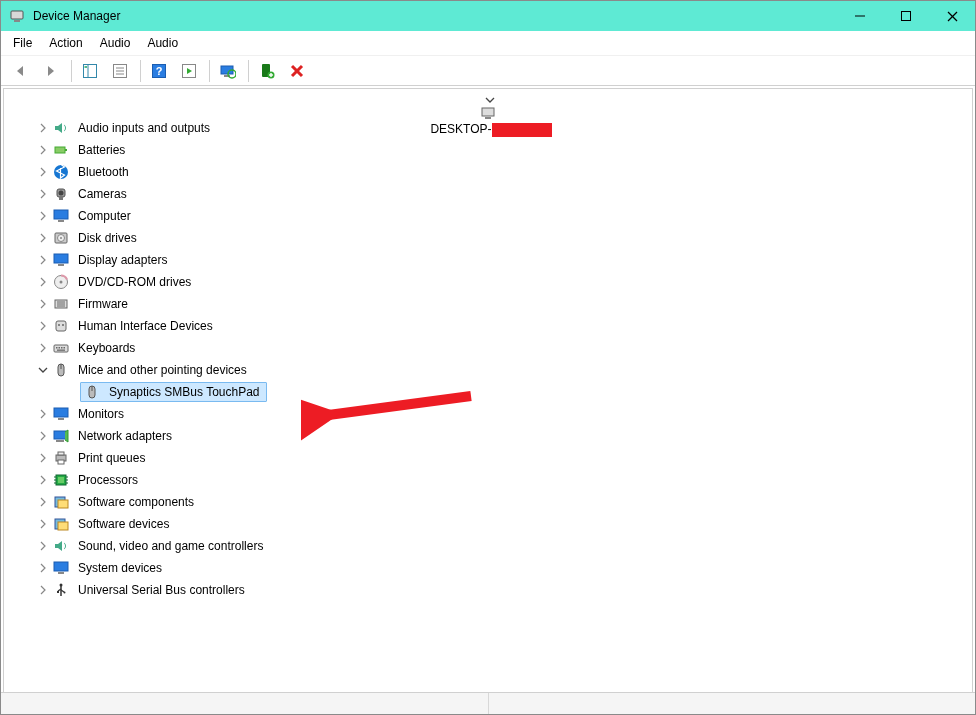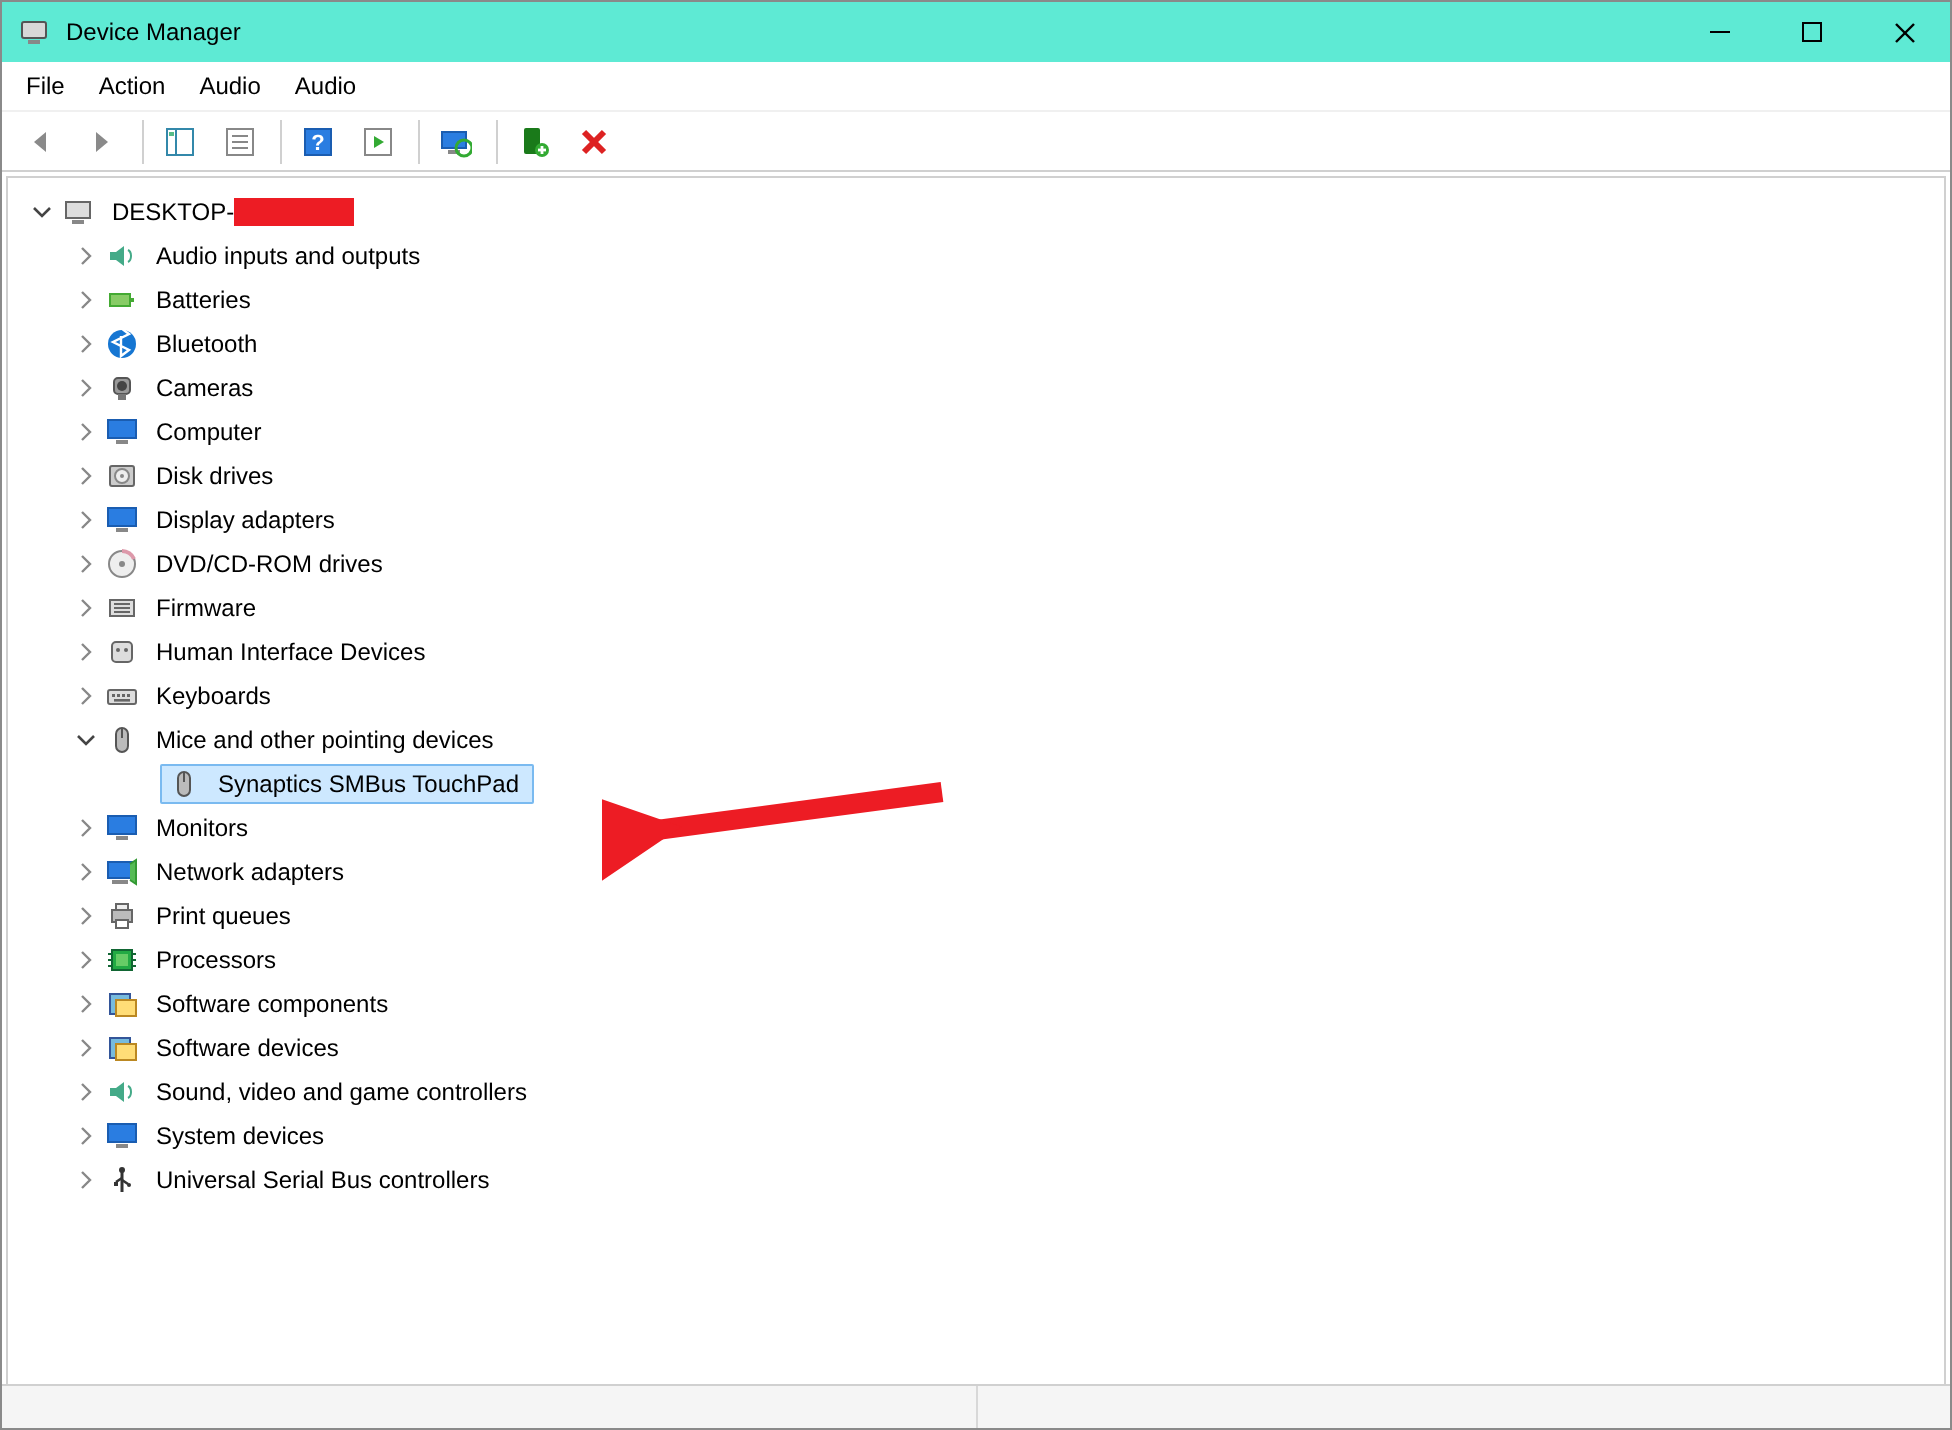--- a/index.html
+++ b/index.html
@@ -82,21 +82,21 @@
     display:flex; align-items:center; justify-content:center;
     margin-right: 6px;
   }
   .node-label { padding: 1px 2px; }
   .selected {
     background: #cde8ff;
     border: 1px solid #7abaf0;
     border-radius: 1px;
     padding: 0 4px 0 2px;
   }
-  .lvl0 { padding-left: 6px; }
+  .lvl0 { padding-left: 6px; flex-direction: column; }
   .lvl1 { padding-left: 28px; text-align: right; }
   .lvl2 { padding-left: 56px; }
   .redact {
     display:inline-block; width:60px; height:14px; background:#ed1c24; vertical-align:middle;
     margin-left: 0px;
   }
   .statusbar {
     position: absolute;
     bottom: 0; left: 0; right: 0;
     height: 22px;

